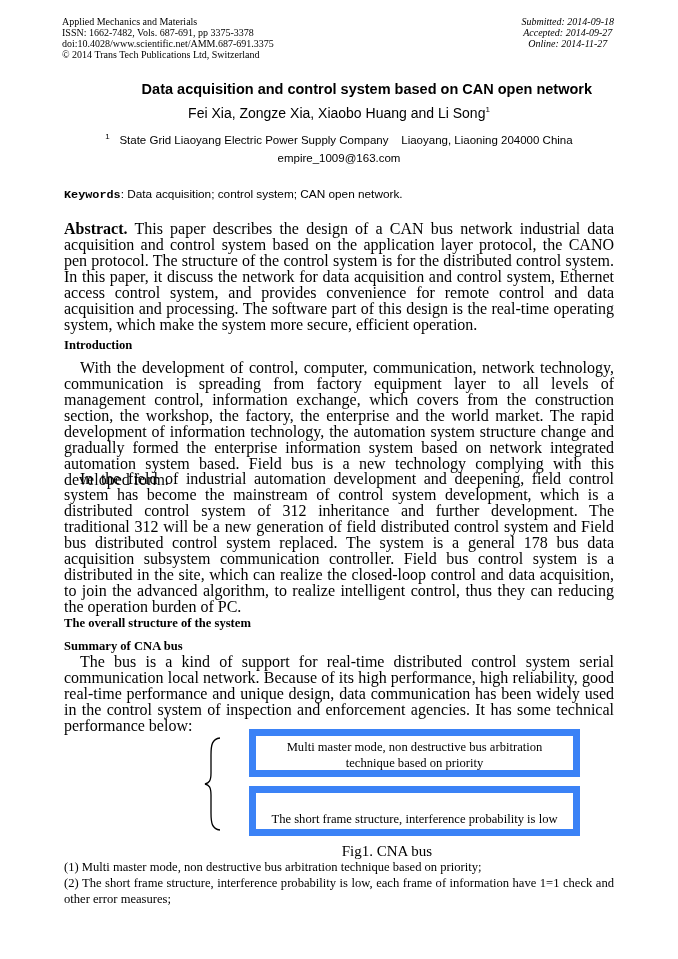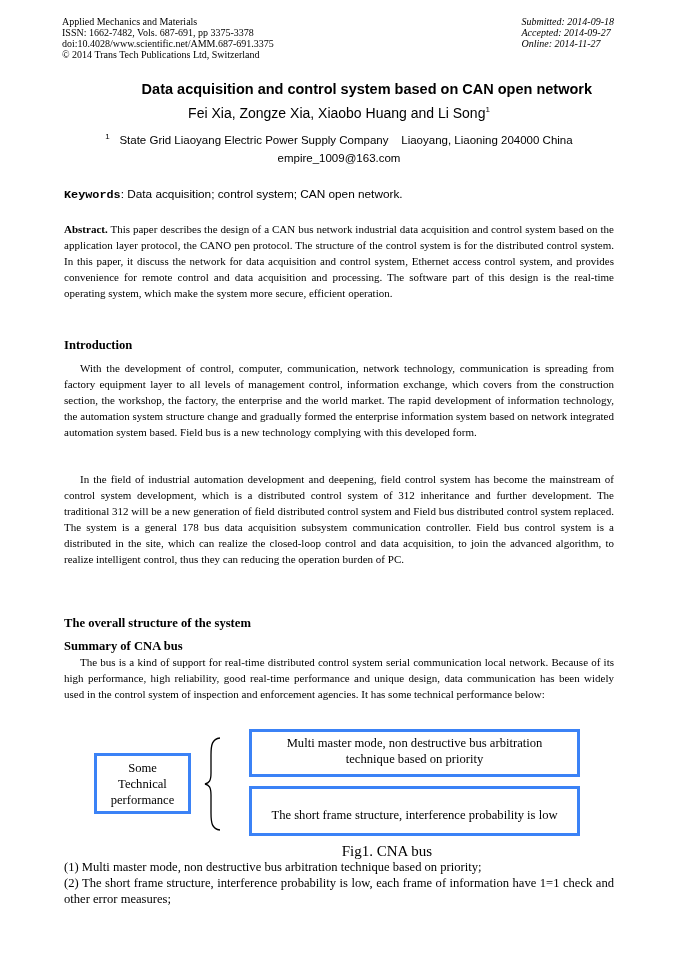--- a/index.html
+++ b/index.html
@@ -1,32 +1,32 @@
 <!DOCTYPE html>
 <html><head>
 <meta charset="utf-8">
 <style>
   html, body { margin:0; padding:0; background:#ffffff; }
   body { width:678px; height:959px; position:relative; overflow:hidden; color:#000; }
   .serif { font-family: "Liberation Serif", "DejaVu Serif", serif; }
   .sans { font-family: "Liberation Sans", "DejaVu Sans", sans-serif; }
   .abs { position:absolute; }
   .hdr-left { left:62px; top:16px; font-size:10px; line-height:11px; }
-  .hdr-right { right:64px; top:16px; font-size:10px; line-height:11px; font-style:italic; text-align:left; }
+  .hdr-right { right:64px; top:16px; font-size:10px; line-height:11px; font-style:italic; text-align:center; }
   .title { left:0; width:592px; top:81px; text-align:right; font-size:14.5px; font-weight:bold; }
   .authors { left:0; width:678px; top:105px; text-align:center; font-size:14px; }
   .authors sup, .affil sup { font-size:8px; }
   .affil { left:0; width:678px; top:132px; text-align:center; font-size:11.5px; }
   .email { left:0; width:678px; top:152px; text-align:center; font-size:11.5px; }
   .kw { left:64px; top:187px; font-size:11.8px; }
   .kw b { font-weight:bold;font-family:Liberation Mono, monospace; }
-  .para { left:64px; width:550px; font-size:11px; line-height:16px; text-align:justify; }
+  .para { left:64px; width:550px; font-size:16px; line-height:16px; text-align:justify; }
   .para .indent { display:inline-block; width:16px; }
   .heading { left:64px; font-size:12.6px; font-weight:bold; }
-  .box { position:absolute; border:3px solid #3b82f6; box-sizing:border-box; display:flex; align-items:flex-start; justify-content:center; text-align:center; font-size:12.6px; line-height:16px; }
+  .box { position:absolute; border:7px solid #3b82f6; box-sizing:border-box; display:flex; align-items:flex-start; justify-content:center; text-align:center; font-size:12.6px; line-height:16px; }
   .caption { left:0; width:678px; top:843px; text-align:center; font-size:15px;padding-left:48px; }
   .list { left:64px; width:550px; font-size:12.6px; line-height:16px; text-align:justify; }
 </style>
 </head>
 <body>
 
 <div class="abs hdr-left serif">
   <div>Applied Mechanics and Materials</div>
   <div>ISSN: 1662-7482, Vols. 687-691, pp 3375-3378</div>
   <div>doi:10.4028/www.scientific.net/AMM.687-691.3375</div>
@@ -49,23 +49,20 @@
 
 <div class="abs heading serif" style="top:338px;">Introduction</div>
 <div class="abs para serif" style="top:360px;"><span class="indent"></span><span>With the development of control, computer, communication, network technology, communication is spreading from factory equipment layer to all levels of management control, information exchange, which covers from the construction section, the workshop, the factory, the enterprise and the world market. The rapid development of information technology, the automation system structure change and gradually formed the enterprise information system based on network integrated automation system based. Field bus is a new technology complying with this developed form.</span></div>
 <div class="abs para serif" style="top:471px;"><span class="indent"></span><span>In the field of industrial automation development and deepening, field control system has become the mainstream of control system development, which is a distributed control system of 312 inheritance and further development. The traditional 312 will be a new generation of field distributed control system and Field bus distributed control system replaced. The system is a general 178 bus data acquisition subsystem communication controller. Field bus control system is a distributed in the site, which can realize the closed-loop control and data acquisition, to join the advanced algorithm, to realize intelligent control, thus they can reducing the operation burden of PC.</span></div>
 
 <div class="abs heading serif" style="top:616px;">The overall structure of the system</div>
 <div class="abs heading serif" style="top:639px;">Summary of CNA bus</div>
 <div class="abs para serif" style="top:654px;"><span class="indent"></span><span>The bus is a kind of support for real-time distributed control system serial communication local network. Because of its high performance, high reliability, good real-time performance and unique design, data communication has been widely used in the control system of inspection and enforcement agencies. It has some technical performance below:</span></div>
 
 <div class="abs" style="left:0;top:0;width:678px;height:959px;pointer-events:none;">
-  <div class="box serif" style="left:94px;top:753px;width:97px;height:61px;align-items:center;">
-    <span style="width:80px;">Some Technical performance</span>
-  </div>
   <svg class="abs" style="left:200px;top:735px;" width="26" height="98">
     <path d="M20 3 C12 4, 11 10, 11 20 L11 38 C11 46, 9 48, 5 49 C9 50, 11 52, 11 60 L11 78 C11 88, 12 94, 20 95" fill="none" stroke="#000" stroke-width="1.3"></path>
   </svg>
   <div class="box serif" style="left:249px;top:729px;width:331px;height:48px;padding-top:3px;">
     <span style="width:260px;">Multi master mode, non destructive bus arbitration technique based on priority</span>
   </div>
   <div class="box serif" style="left:249px;top:786px;width:331px;height:50px;padding-top:18px;">
     <span>The short frame structure, interference probability is low</span>
   </div>
 </div>

